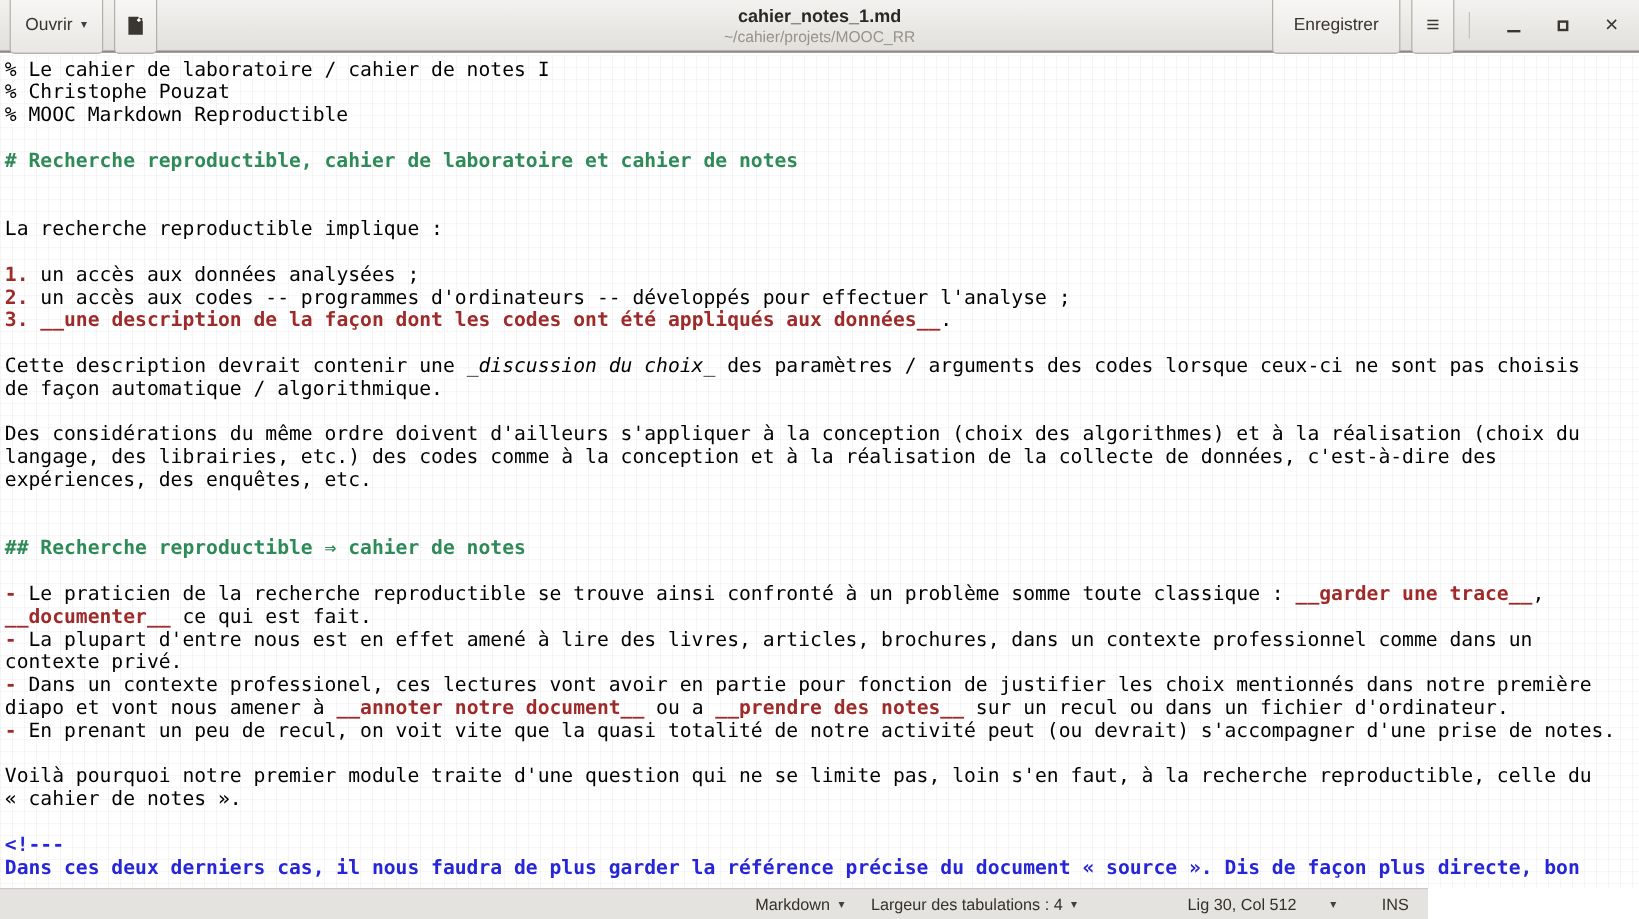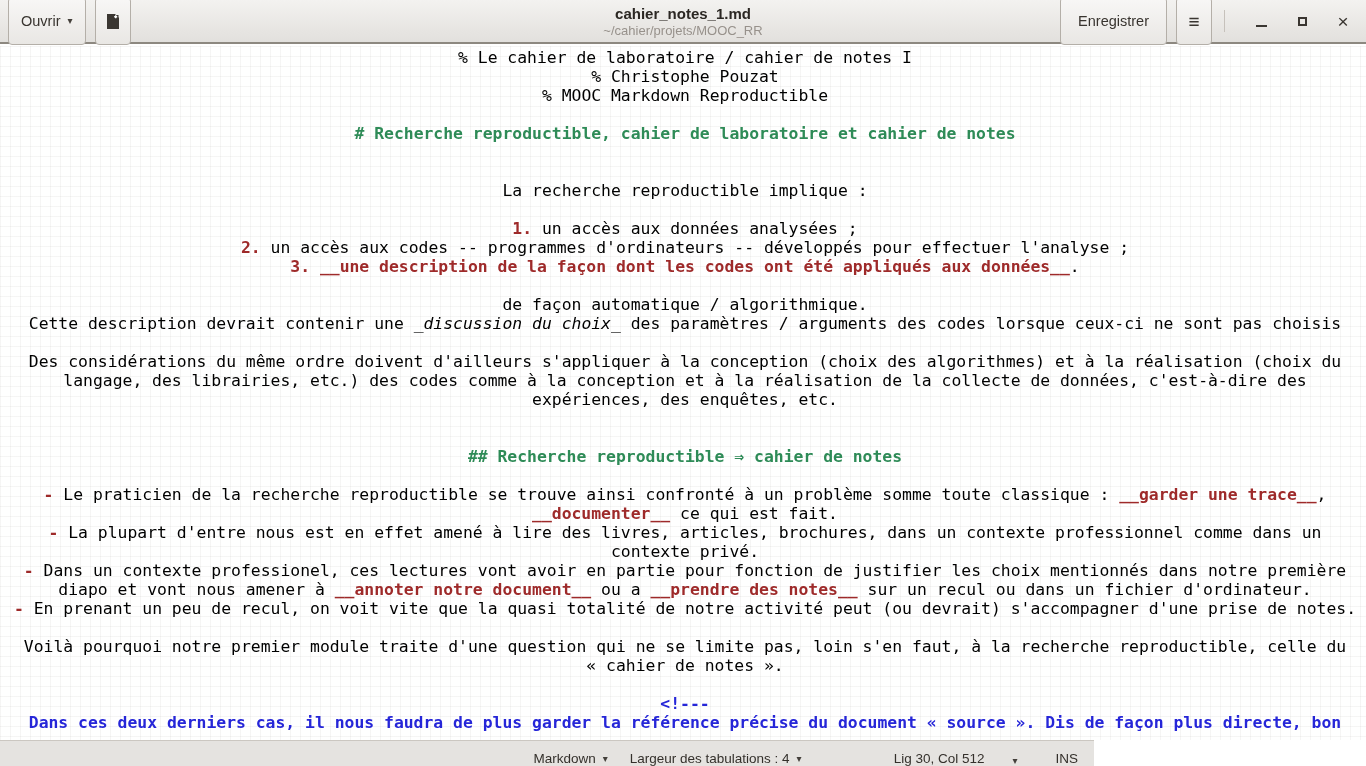--- a/index.html
+++ b/index.html
@@ -49,37 +49,36 @@
   .editor {
     position:absolute; top:46px; left:0; width:1366px; height:694px;
     background-color:#ffffff;
     background-image:
       linear-gradient(to right, rgba(70,60,50,.05) 1px, transparent 1px),
       linear-gradient(to bottom, rgba(70,60,50,.05) 1px, transparent 1px);
     background-size:10px 10px;
     overflow:hidden;
     padding:2px 0 0 4px;
     cursor:text;
-    text-align:center;
   }
   .ln {
     height:19px; line-height:19px; white-space:pre;
     font-family:"DejaVu Sans Mono", monospace;
     font-size:16.4px; color:#000000;
   }
   .ln span.h { color:var(--c-heading); font-weight:bold; }
   .ln span.b { color:var(--c-strong);  font-weight:bold; }
   .ln span.i { font-style:italic; }
   .ln span.c { color:var(--c-comment); font-weight:bold; }
 
   
   .statusbar {
-    position:absolute; left:0; bottom:0; width:1094px; height:26px;
+    position:absolute; left:0; bottom:0; width:1190px; height:26px;
     background:#e5e3e0; border-top:1px solid #cbc7c1;
-    display:flex; align-items:flex-end; justify-content:flex-end;
+    display:flex; align-items:center; justify-content:flex-end;
     font-size:13.5px; color:#34302b;
   }
   .sb-item { display:flex; align-items:center; gap:7px; white-space:nowrap; }
   .sb-caret { font-size:10px; color:#44403b; }
   .sb-lang { margin-right:0; }
   .sb-tabs { margin-left:22px; }
   .sb-pos  { margin-left:48px;padding-left:44px; }
   .sb-poscaret { margin-left:28px; }
   .sb-ins  { margin-left:38px; margin-right:16px; }
 </style>
@@ -136,22 +135,22 @@
     <div class="ln">&nbsp;</div>
     <div class="ln"><span class="h"># Recherche reproductible, cahier de laboratoire et cahier de notes</span></div>
     <div class="ln">&nbsp;</div>
     <div class="ln">&nbsp;</div>
     <div class="ln"><span>La recherche reproductible implique :</span></div>
     <div class="ln">&nbsp;</div>
     <div class="ln"><span class="b">1.</span><span> un accès aux données analysées ;</span></div>
     <div class="ln"><span class="b">2.</span><span> un accès aux codes -- programmes d'ordinateurs -- développés pour effectuer l'analyse ;</span></div>
     <div class="ln"><span class="b">3.</span><span> </span><span class="b">__une description de la façon dont les codes ont été appliqués aux données__</span><span>.</span></div>
     <div class="ln">&nbsp;</div>
+    <div class="ln"><span>Cette description devrait contenir une </span><span class="i">_discussion du choix_</span><span> des paramètres / arguments des codes lorsque ceux-ci ne sont pas choisis</span></div>
     <div class="ln"><span>de façon automatique / algorithmique.</span></div>
-    <div class="ln"><span>Cette description devrait contenir une </span><span class="i">_discussion du choix_</span><span> des paramètres / arguments des codes lorsque ceux-ci ne sont pas choisis</span></div>
     <div class="ln">&nbsp;</div>
     <div class="ln"><span>Des considérations du même ordre doivent d'ailleurs s'appliquer à la conception (choix des algorithmes) et à la réalisation (choix du</span></div>
     <div class="ln"><span>langage, des librairies, etc.) des codes comme à la conception et à la réalisation de la collecte de données, c'est-à-dire des</span></div>
     <div class="ln"><span>expériences, des enquêtes, etc.</span></div>
     <div class="ln">&nbsp;</div>
     <div class="ln">&nbsp;</div>
     <div class="ln"><span class="h">## Recherche reproductible ⇒ cahier de notes</span></div>
     <div class="ln">&nbsp;</div>
     <div class="ln"><span class="b">-</span><span> Le praticien de la recherche reproductible se trouve ainsi confronté à un problème somme toute classique : </span><span class="b">__garder une trace__</span><span>,</span></div>
     <div class="ln"><span class="b">__documenter__</span><span> ce qui est fait.</span></div>

